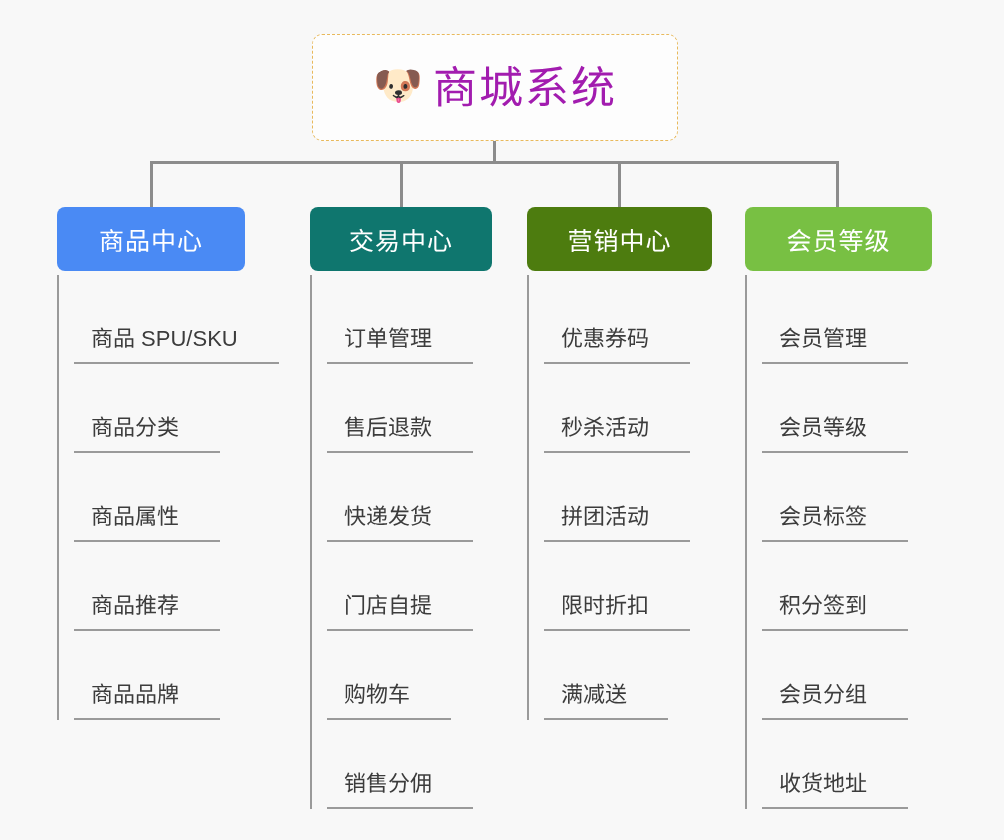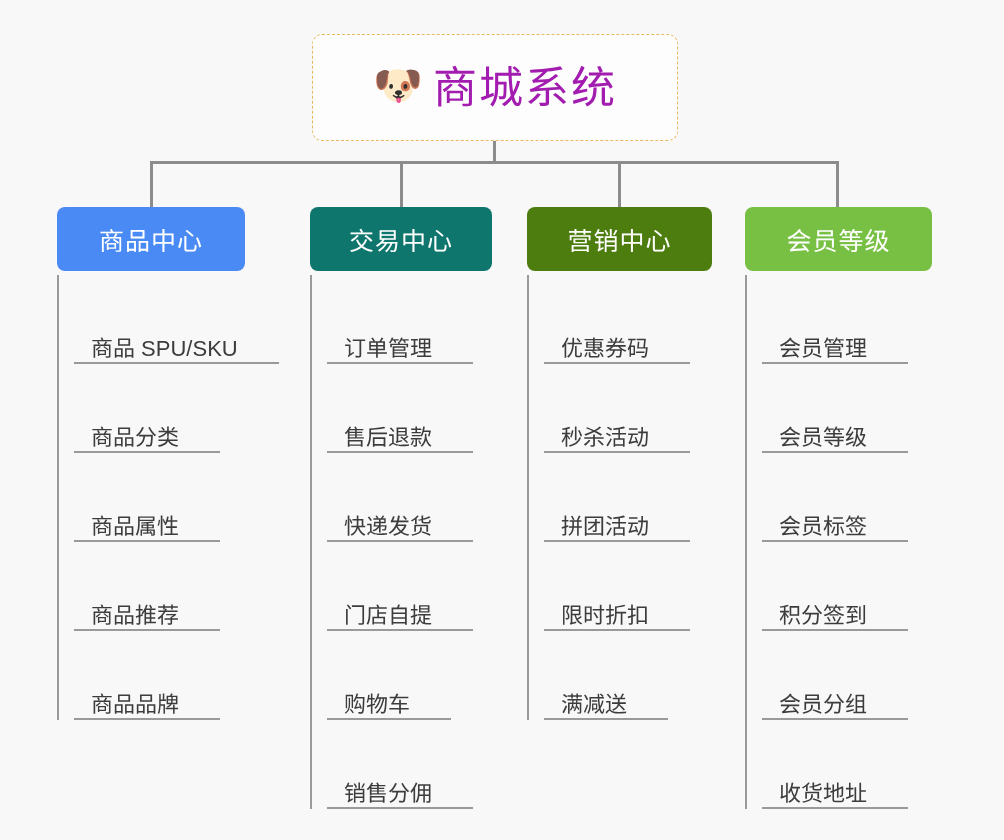--- a/index.html
+++ b/index.html
@@ -114,21 +114,21 @@
     padding-left: 17px;      
     border-left: 2px solid #9a9a9a;
     box-sizing: border-box;
   }
   .leaf-item {
     position: relative;
     height: 89px;
     box-sizing: border-box;
     display: flex;
     align-items: flex-end;
-    padding-bottom: 0;
+    padding-bottom: 10px;
   }
   .leaf-label {
     font-size: 22px;
     color: #3c3c3c;
     white-space: nowrap;
     padding-left: 15px;
     padding-bottom: 4px;
     line-height: 1;
   }
   .leaf-rule {

